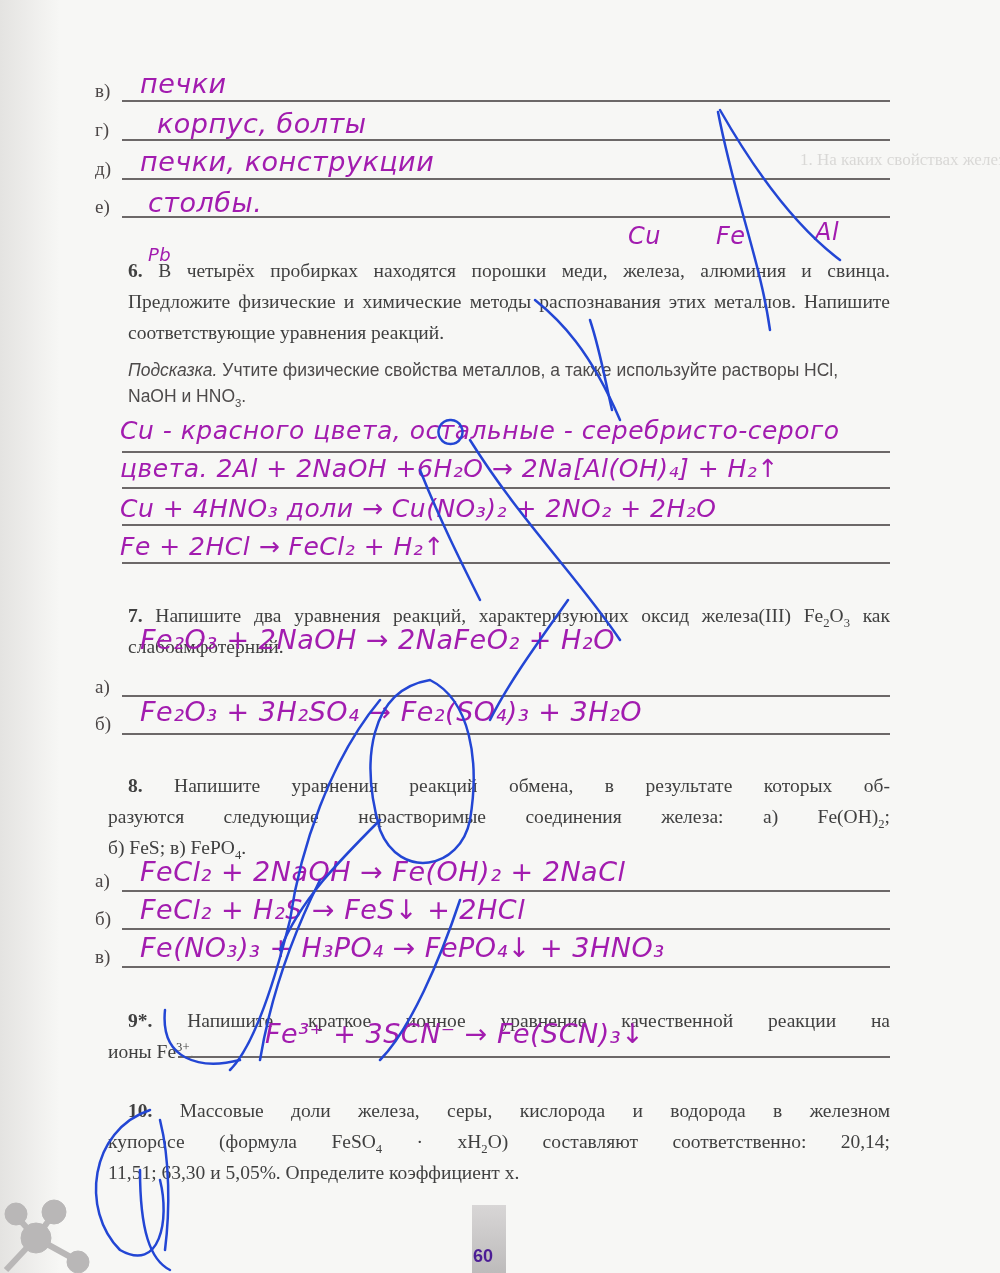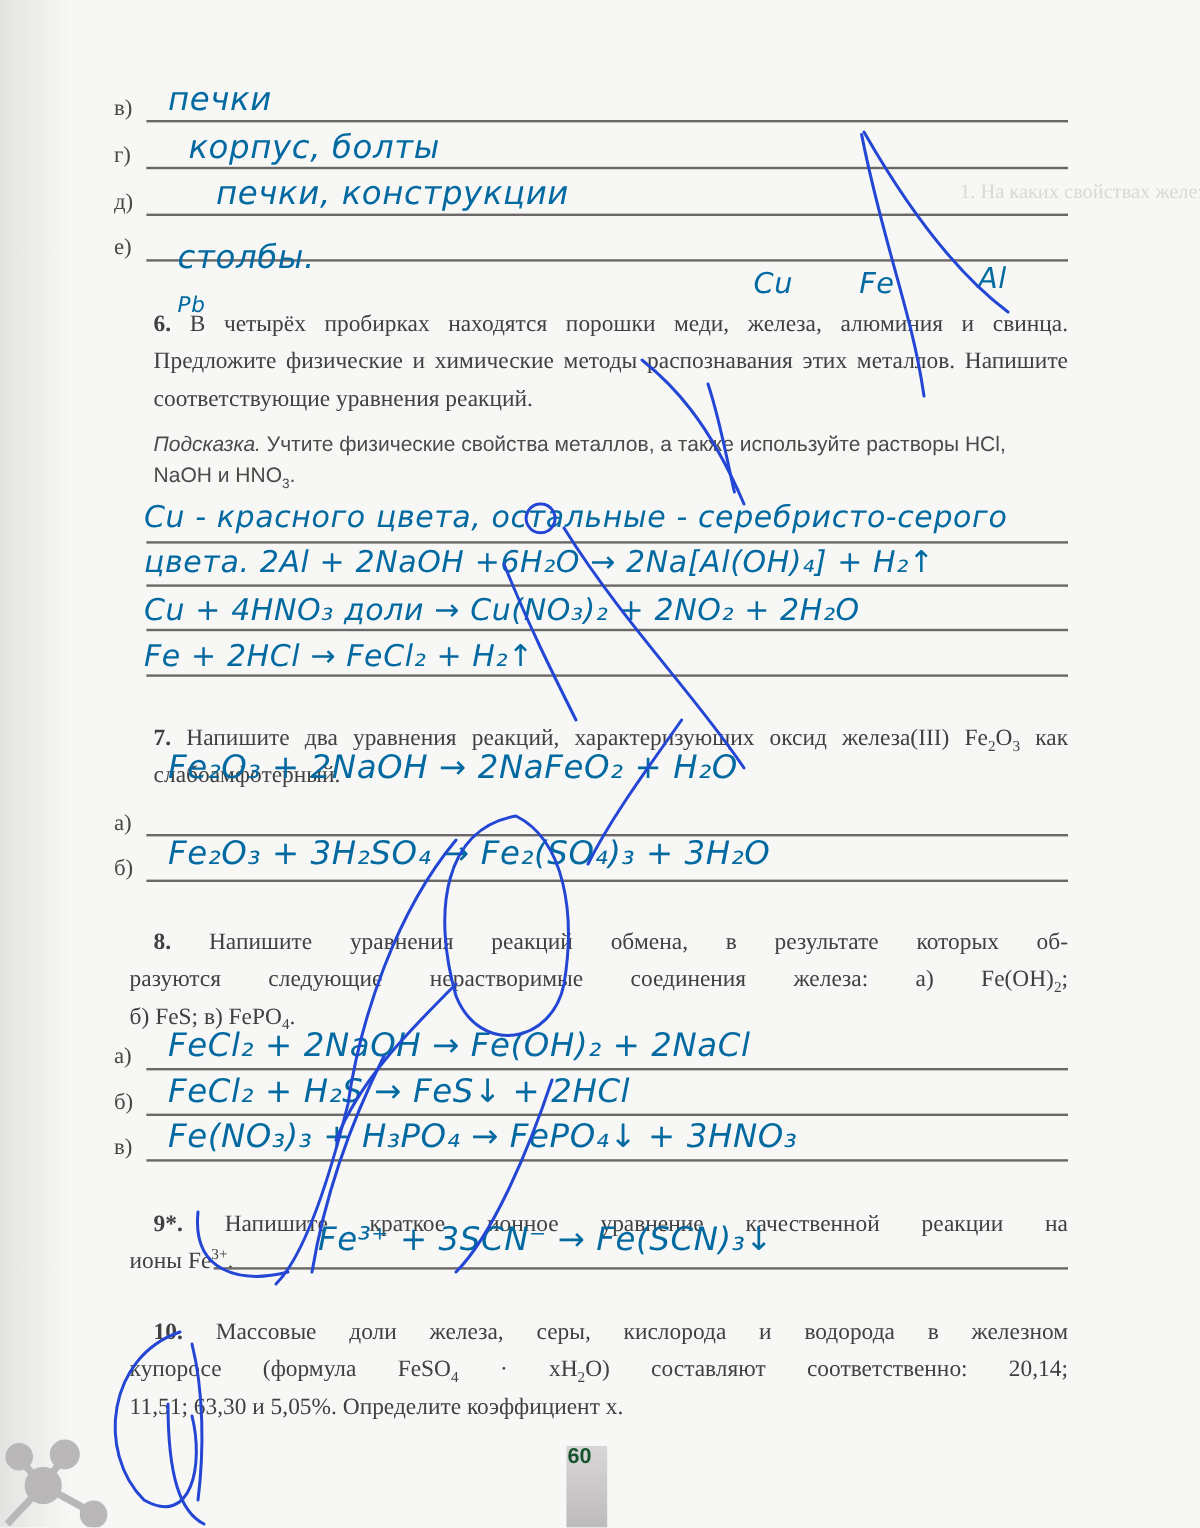--- a/index.html
+++ b/index.html
@@ -10,28 +10,28 @@
     color: #4a4848;
   }
   .page-edge-left { position: absolute; left: 0; top: 0; width: 60px; height: 1273px;
     background: linear-gradient(to right, #e4e3e1, #f7f7f5); }
   .print { position: absolute; font-size: 19.5px; line-height: 31px; color: #404040; }
   .hint { font-family: "Liberation Sans", "DejaVu Sans", sans-serif; font-size: 17.5px; line-height: 26px; color: #4d4a4a; }
   .hint i { font-style: italic; }
   .lbl { position: absolute; font-size: 19px; color: #4b4646; }
   .rule { position: absolute; height: 1.6px; background: #6c6868; }
   .hand { position: absolute; font-family: "DejaVu Sans", sans-serif; font-style: italic;
-    color: #0369a1; font-size: 27px; white-space: nowrap; letter-spacing: 0.5px; }
+    color: #a21caf; font-size: 27px; white-space: nowrap; letter-spacing: 0.5px; }
   .hand.sm { font-size: 18px; }
   .bold { font-weight: bold; }
   sub, sup { font-size: 65%; line-height: 0; }
   .pagenum-strip { position: absolute; left: 472px; top: 1205px; width: 34px; height: 68px;
     background: linear-gradient(#d8d6d6, #bdbbbb); }
-  .pagenum { position: absolute; left: 473px; top: 1203px; font-family: "Liberation Sans", sans-serif;
-    font-weight: bold; font-size: 18px; color: #14532d; }
+  .pagenum { position: absolute; left: 473px; top: 1246px; font-family: "Liberation Sans", sans-serif;
+    font-weight: bold; font-size: 18px; color: #4c1d95; }
   .ghost { position: absolute; color: #d9d8d6; font-size: 17px; font-family: "Liberation Serif", serif; white-space: nowrap; }
   svg.scribbles { position: absolute; left: 0; top: 0; pointer-events: none; }
 </style>
 </head>
 <body>
 
 <div class="page-edge-left"></div>
 
 <div class="ghost" style="left:800px;top:150px;">1. На каких свойствах железа основано ...</div>
 
@@ -39,25 +39,25 @@
   <span class="lbl" style="left:95px;top:80px;">в)</span>
   <div class="rule" style="left:122px;top:100px;width:768px;"></div>
   <span class="hand" style="left:140px;top:68px;">печки</span>
 
   <span class="lbl" style="left:95px;top:119px;">г)</span>
   <div class="rule" style="left:122px;top:139px;width:768px;"></div>
   <span class="hand" style="left:157px;top:108px;">корпус, болты</span>
 
   <span class="lbl" style="left:95px;top:158px;">д)</span>
   <div class="rule" style="left:122px;top:178px;width:768px;"></div>
-  <span class="hand" style="left:140px;top:146px;margin-left:40px;">печки, конструкции</span>
+  <span class="hand" style="left:140px;top:146px;">печки, конструкции</span>
 
   <span class="lbl" style="left:95px;top:196px;">е)</span>
   <div class="rule" style="left:122px;top:216px;width:768px;"></div>
-  <span class="hand" style="left:148px;top:187px;margin-top:12px;">столбы.</span>
+  <span class="hand" style="left:148px;top:187px;">столбы.</span>
 </div>
 
 <span class="hand" style="left:628px;top:222px;font-size:24px;">Cu</span>
 <span class="hand" style="left:716px;top:222px;font-size:24px;">Fe</span>
 <span class="hand" style="left:815px;top:218px;font-size:24px;">Al</span>
 <span class="hand sm" style="left:148px;top:244px;text-align:right;">Pb</span>
 
 <div class="print" style="left:128px;top:255px;width:762px;text-align:justify;">
   <span class="bold">6.</span>
   <span>В четырёх пробирках находятся порошки меди, железа, алюминия и свинца. Предложите физические и химические методы распознавания этих металлов. Напишите соответствующие уравнения реакций.</span>

